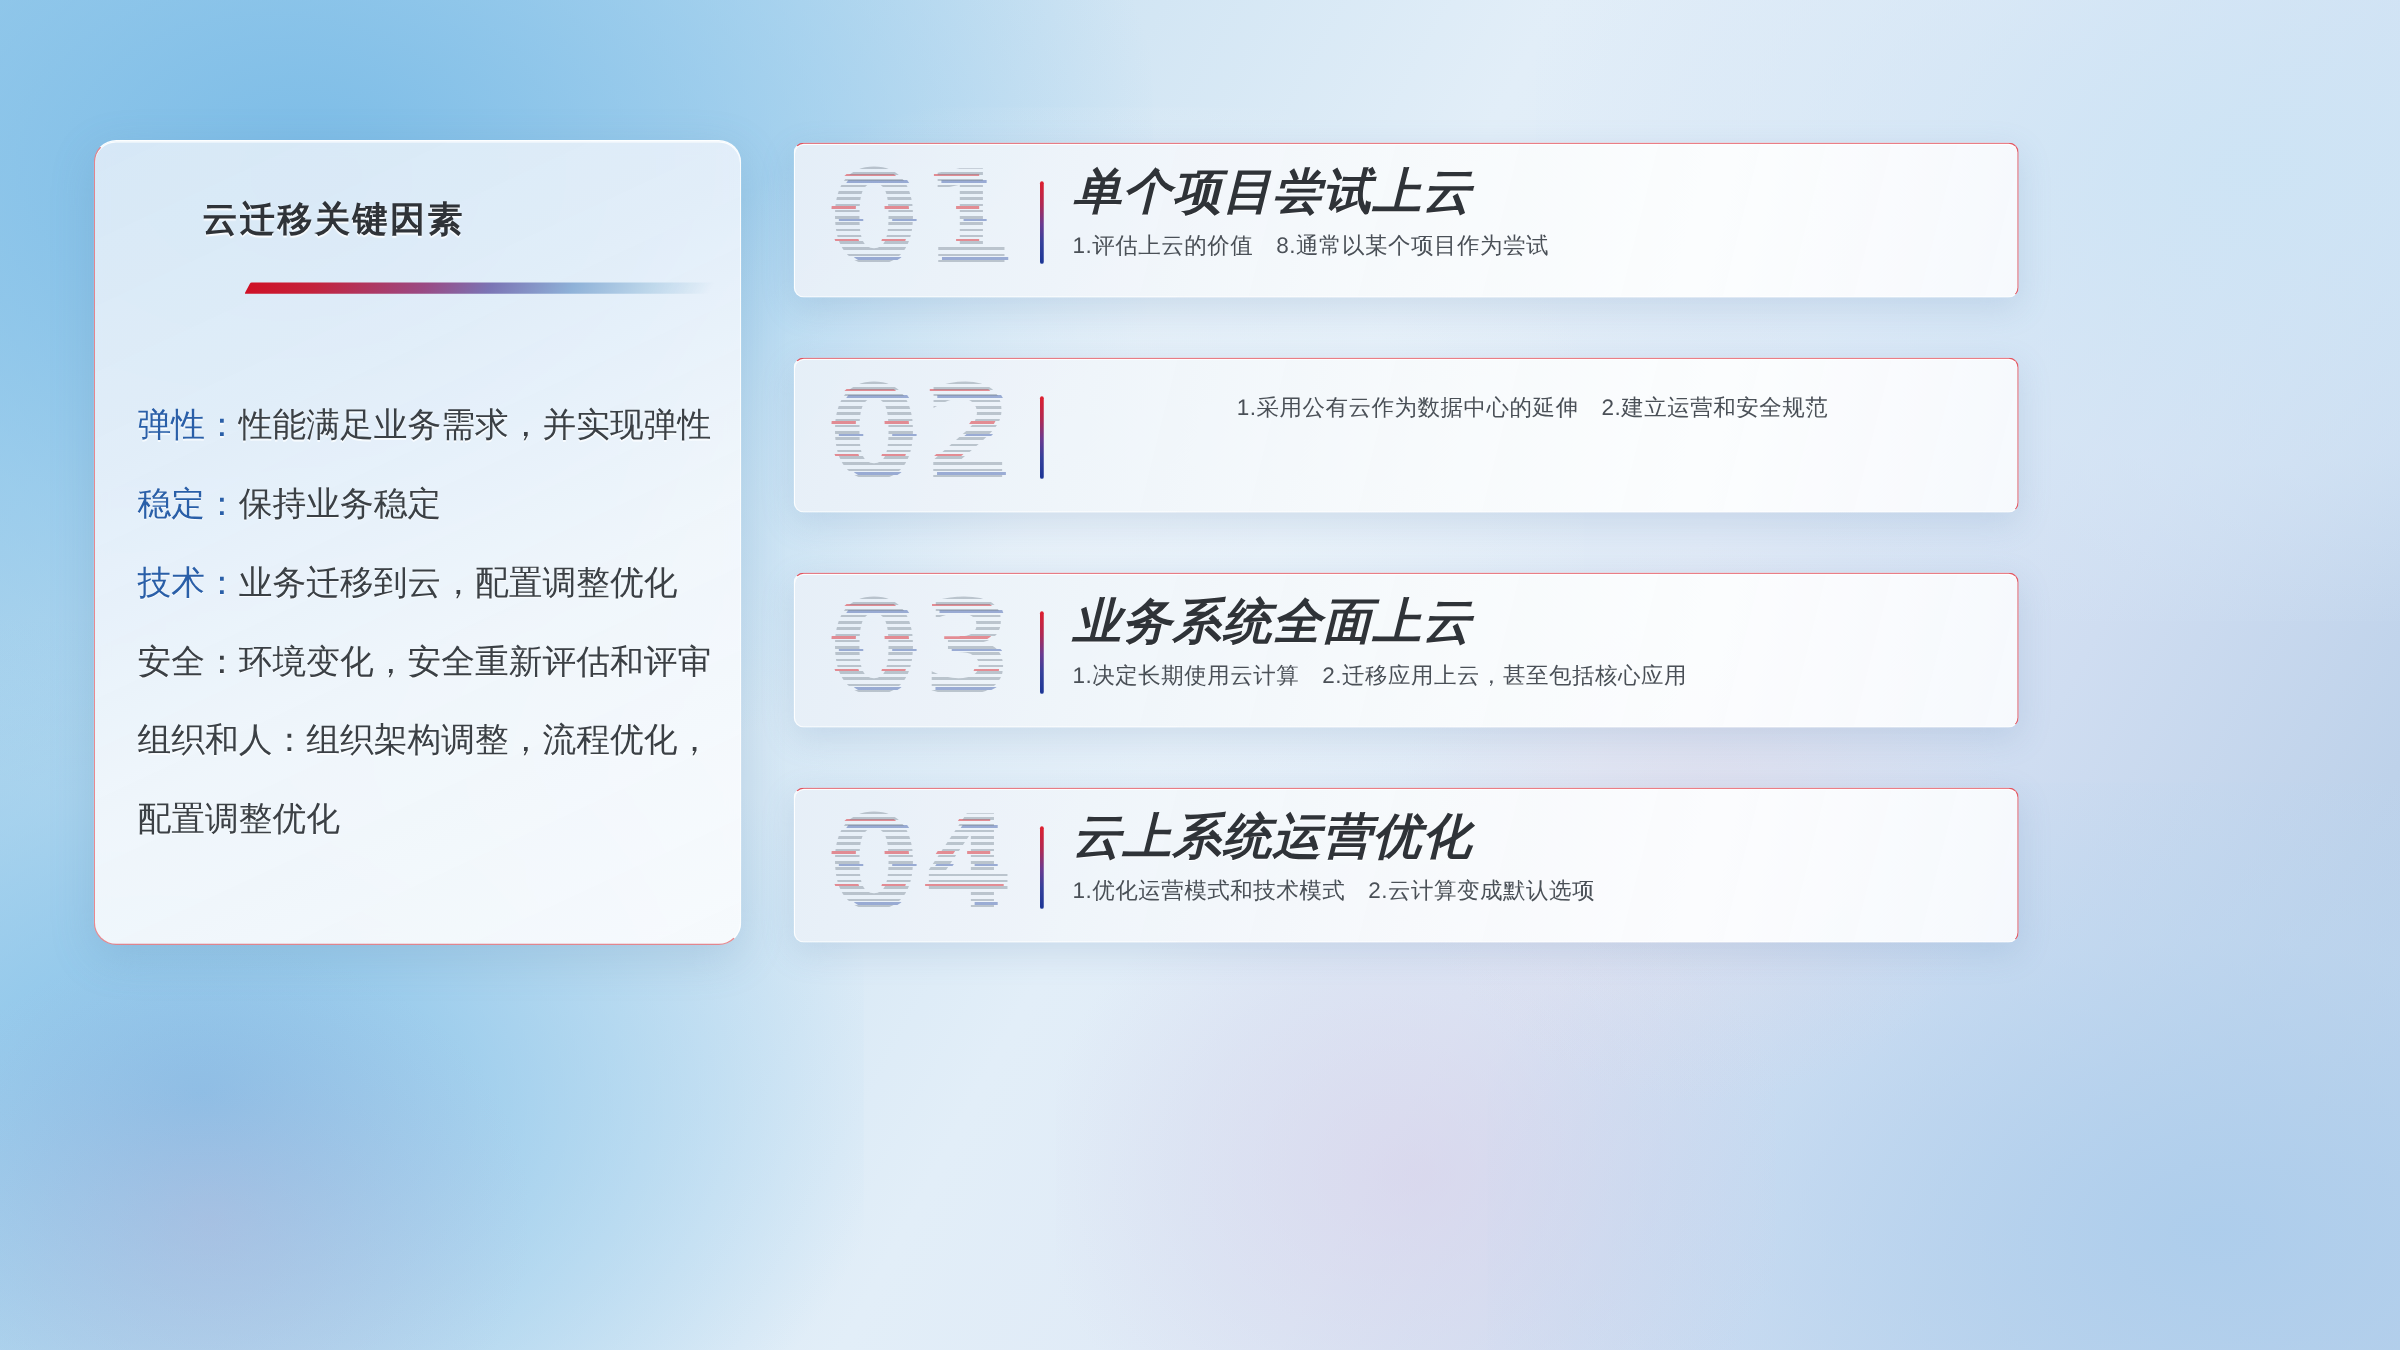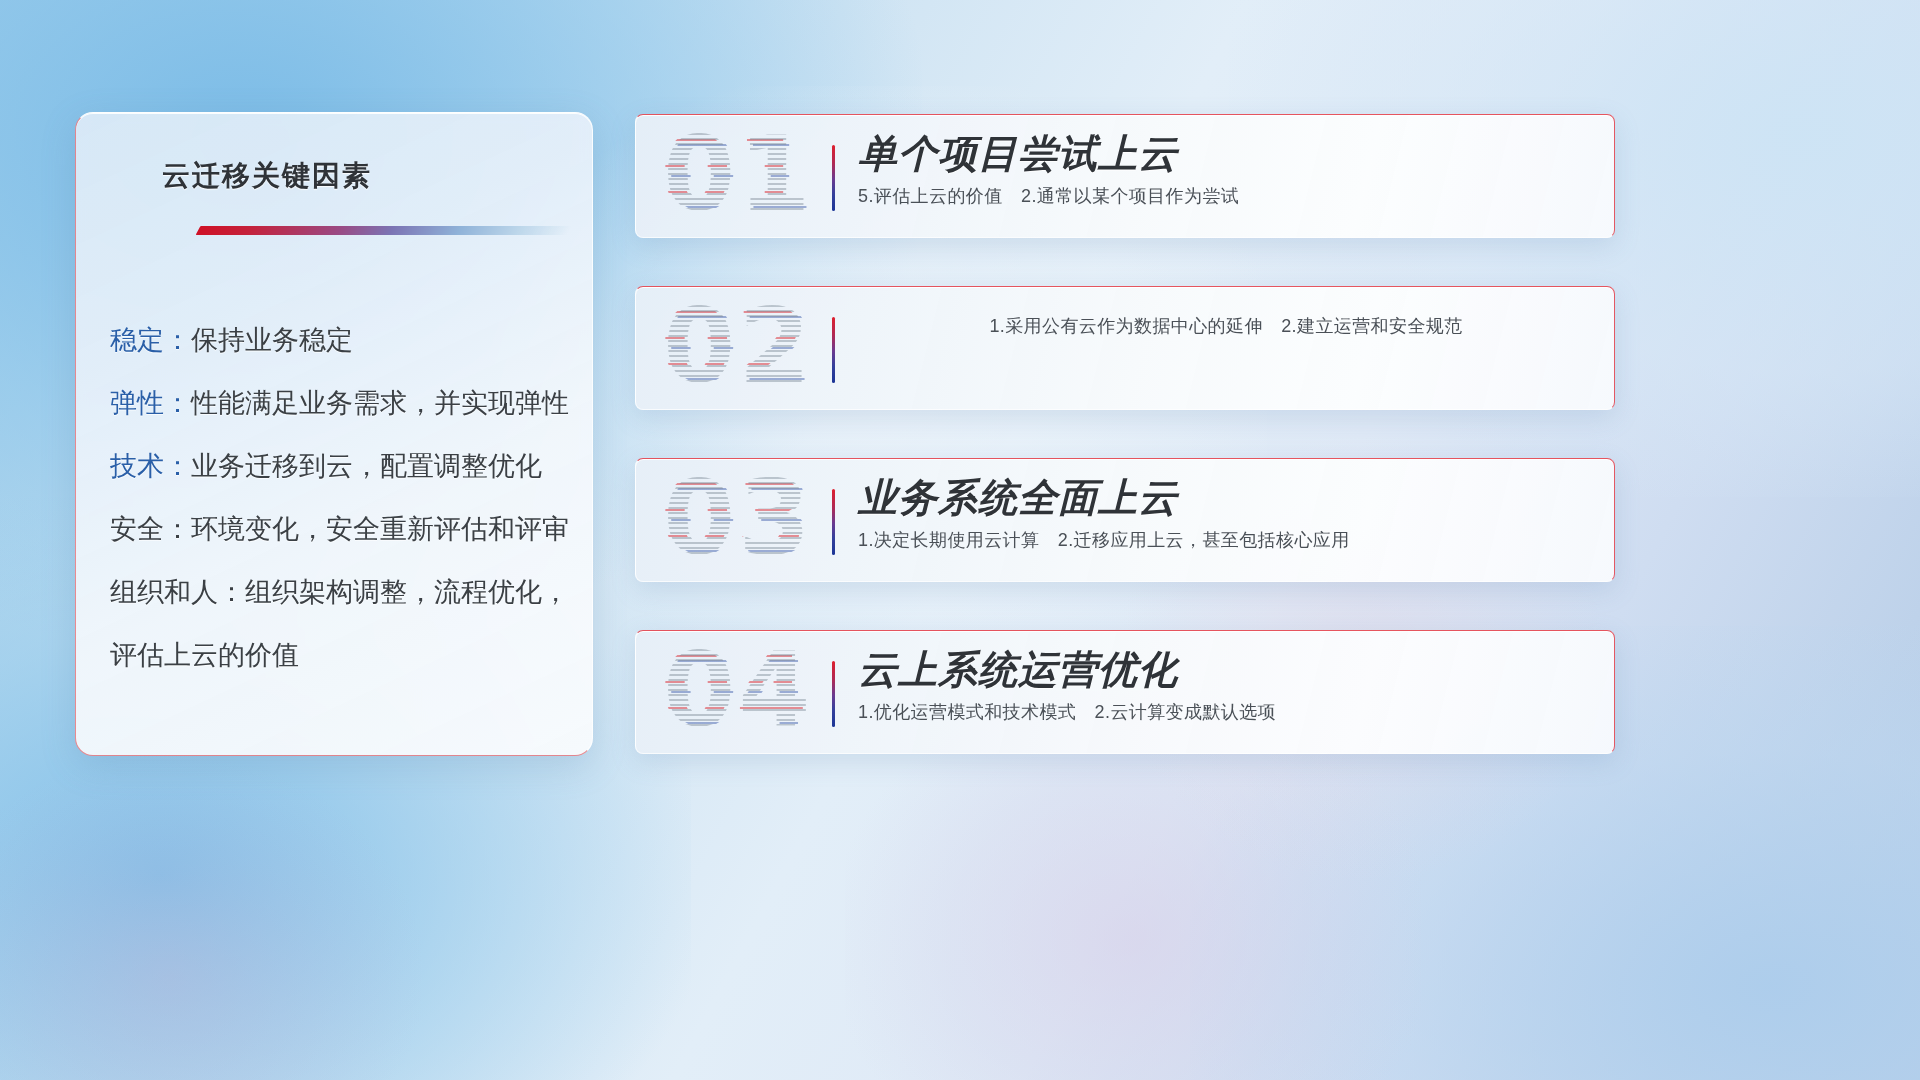--- a/index.html
+++ b/index.html
@@ -164,50 +164,50 @@
 </div>
 
 <div id="stage">
 
   <div id="left-panel">
     <div id="panel-title">云迁移关键因素</div>
     <div id="title-underline"></div>
 
     <div id="panel-list">
       <div class="pl-item">
+        <span class="pl-label">弹性：</span><span>性能满足业务需求，并实现弹性</span>
+      </div>
+      <div class="pl-item">
         <span class="pl-label">稳定：</span><span>保持业务稳定</span>
       </div>
       <div class="pl-item">
-        <span class="pl-label">弹性：</span><span>性能满足业务需求，并实现弹性</span>
-      </div>
-      <div class="pl-item">
         <span class="pl-label">技术：</span><span>业务迁移到云，配置调整优化</span>
       </div>
       <div class="pl-item">
         <span class="pl-label plain">安全：</span><span>环境变化，安全重新评估和评审</span>
       </div>
       <div class="pl-item">
         <span class="pl-label plain">组织和人：</span><span>组织架构调整，流程优化，</span>
       </div>
       <div class="pl-item">
-        <span class="pl-label plain"></span><span>评估上云的价值</span>
+        <span class="pl-label plain"></span><span>配置调整优化</span>
       </div>
     </div>
   </div>
 
   <div class="card" id="card-1">
     <div class="card-num">
       <span class="glitch-a">01</span>
       <span class="glitch-b">01</span>
       <span class="glyph">01</span>
     </div>
     <div class="card-divider"></div>
     <div class="card-body">
       <div class="card-title">单个项目尝试上云</div>
-      <div class="card-sub">5.评估上云的价值　2.通常以某个项目作为尝试</div>
+      <div class="card-sub">1.评估上云的价值　8.通常以某个项目作为尝试</div>
     </div>
   </div>
 
   <div class="card" id="card-2">
     <div class="card-num">
       <span class="glitch-a">02</span>
       <span class="glitch-b">02</span>
       <span class="glyph">02</span>
     </div>
     <div class="card-divider"></div>

